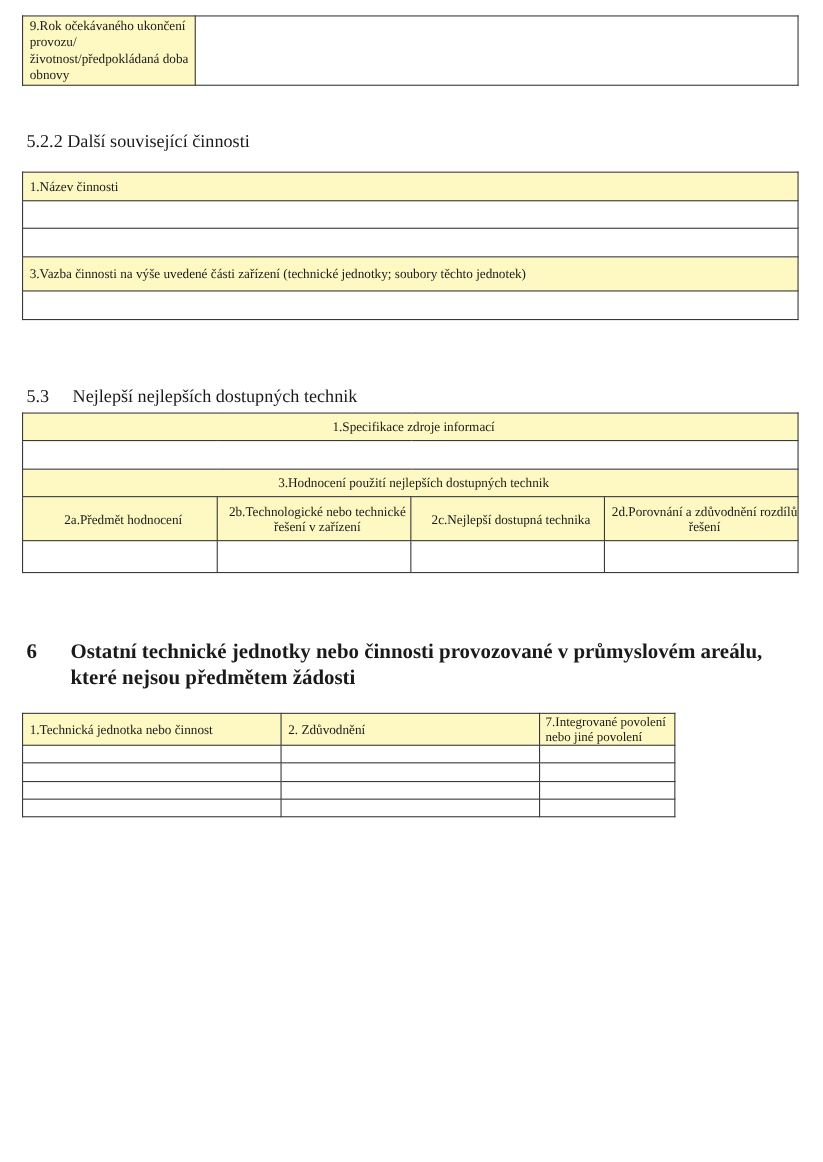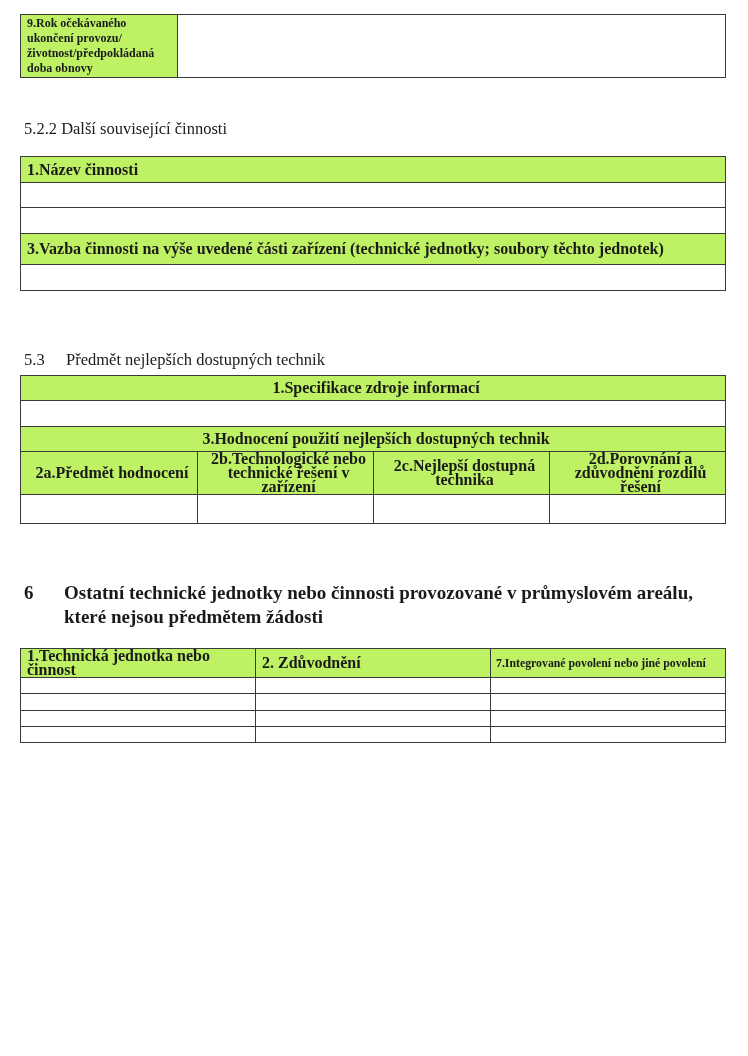--- a/index.html
+++ b/index.html
@@ -3,24 +3,24 @@
 <meta charset="utf-8">
 <style>
   html, body { margin: 0; padding: 0; }
   body {
     width: 748px; height: 1056px; background: #ffffff; position: relative;
     font-family: "Liberation Serif", "DejaVu Serif", serif; color: #1a1a1a;
     overflow: hidden;
   }
   .tbl { position: absolute; border-collapse: collapse; table-layout: fixed; }
   .tbl td {
-    border: 1.5px solid #3a3a3a; padding: 0 0 0 6px; font-size: 16px;
+    border: 1.5px solid #3a3a3a; padding: 0 0 0 6px; font-size: 12px;
     line-height: 14px; vertical-align: middle; box-sizing: border-box;
   }
-  .hd { background: #bef264; font-weight: bold; }
+  .hd { background: #fef9c3; }
   .h2 { position: absolute; font-size: 16.5px; left: 24px; white-space: nowrap; }
   .h1 { position: absolute; font-weight: bold; font-size: 19px; line-height: 24px; left: 24px; }
   .h1 .num { position: absolute; left: 0; top: 0; }
   .h1 .txt { position: absolute; left: 40px; top: 0; width: 660px; }
 </style>
 </head>
 <body>
 
 <table class="tbl" style="left:20px; top:14px; width:706px; height:64px;">
   <colgroup>
@@ -52,21 +52,21 @@
         <td class="hd">3.Vazba činnosti na výše uvedené části zařízení (technické jednotky; soubory těchto jednotek)</td>
       </tr>
   <tr style="height:26px">
         <td></td>
       </tr>
 </tbody>
   </table>
 
 <div class="h2" style="top:350px;">
   <span>5.3</span>
-  <span style="position:absolute; left:42px;">Předmět nejlepších dostupných technik</span>
+  <span style="position:absolute; left:42px;">Nejlepší nejlepších dostupných technik</span>
 </div>
 
 <table class="tbl" style="left:20px; top:375px; width:706px;text-align:center;">
   <colgroup>
       <col style="width:177px">
       <col style="width:176px">
       <col style="width:176px">
       <col>
     </colgroup>
   <tbody>
@@ -92,21 +92,21 @@
     <td></td>
   </tr>
 </tbody>
   </table>
 
 <div class="h1" style="top:581px; width:700px; height:50px;">
   <span class="num">6</span>
   <span class="txt">Ostatní technické jednotky nebo činnosti provozované v průmyslovém areálu, které nejsou předmětem žádosti</span>
 </div>
 
-<table class="tbl" style="left:20px; top:648px; width:706px;border-radius:12px;">
+<table class="tbl" style="left:20px; top:648px; width:594px;border-radius:12px;">
   <colgroup>
       <col style="width:235px">
       <col style="width:235px">
       <col>
     </colgroup>
   <tbody>
       <tr style="height:25px">
     <td class="hd">1.Technická jednotka nebo činnost</td>
     <td class="hd">2. Zdůvodnění</td>
     <td class="hd" style="padding-left:5px; font-size:11.8px;">7.Integrované povolení nebo jiné povolení</td>

